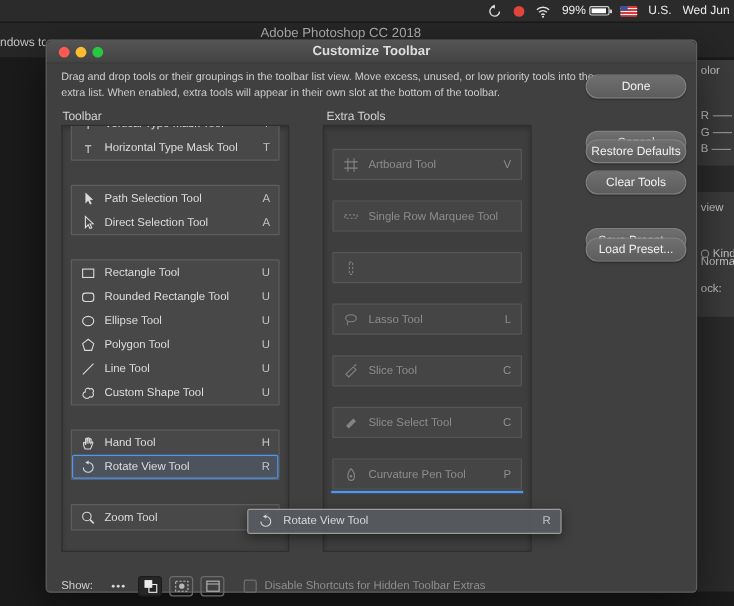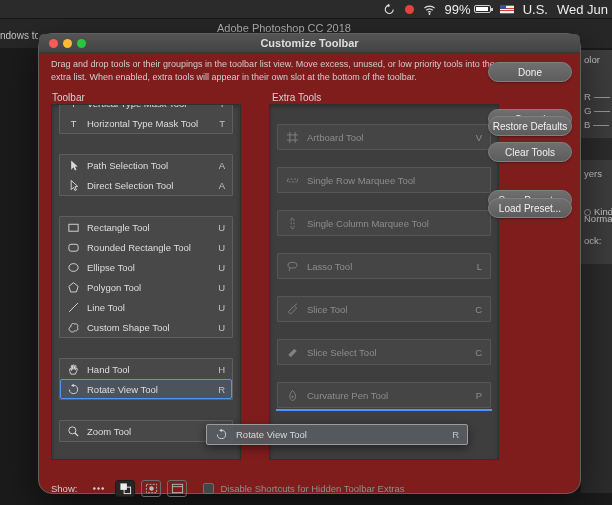--- a/index.html
+++ b/index.html
@@ -3,21 +3,21 @@
 <meta charset="utf-8">
 <style>
   *{box-sizing:border-box;margin:0;padding:0}
   html,body{width:612px;height:505px;overflow:hidden;background:#1d1d1d;font-family:"Liberation Sans",sans-serif}
   body{position:relative}
 
   
   .menubar{position:absolute;top:0;left:0;width:612px;height:19px;background:#2b2b2b;border-bottom:1px solid #161616;display:flex;align-items:center;padding:0 2px;color:#ededed;font-size:11px;z-index:10}
   .menus{display:flex;align-items:center}
   .menu-item{padding:0 9px;line-height:19px;white-space:nowrap;cursor:default}
-  .status{margin-left:auto;display:flex;align-items:center;gap:9px;font-size:13px;white-space:nowrap;overflow:hidden;padding-right:2px}
+  .status{margin-left:auto;display:flex;align-items:center;gap:9px;font-size:10px;white-space:nowrap;overflow:hidden;padding-right:2px}
   .s-icon{display:inline-flex;width:13px;height:13px;align-items:center}
   .red-dot{width:9px;height:9px;border-radius:50%;background:#e1443c;display:inline-block}
   .bat-group{display:inline-flex;align-items:center;gap:3px}
   .battery{position:relative;display:inline-block;width:17px;height:8px;border:1px solid #cfcfcf;border-radius:2px}
   .bat-fill{position:absolute;left:1px;top:1px;bottom:1px;width:12px;background:#fff}
   .bat-nub{position:absolute;right:-3px;top:2px;width:2px;height:3px;background:#cfcfcf}
   .flag{position:relative;width:14px;height:9px;display:inline-block;background:repeating-linear-gradient(#d93a3a 0 1.3px,#f2f2f2 1.3px 2.6px);border-radius:1px;overflow:hidden}
   .canton{position:absolute;left:0;top:0;width:6px;height:4px;background:#3c4f9c}
   .mb-date{overflow:hidden}
 
@@ -29,35 +29,35 @@
 
   
   .rightstrip{position:absolute;right:0;top:50px;width:31px;height:443px;background:#2c2c2c;overflow:hidden;z-index:2}
   .rs-bg1{position:absolute;left:0;top:0;width:31px;height:88px;background:#3d3d3d}
   .rs-bg2{position:absolute;left:0;top:110px;width:31px;height:104px;background:#3d3d3d}
   .rs-el{position:absolute;left:3px;color:#c8c8c8;font-size:9.5px;white-space:nowrap}
   .rs-line{display:inline-block;width:16px;height:1px;background:#979797;margin-left:3px;vertical-align:middle}
   .rs-circ{display:inline-block;width:7px;height:7px;border:1px solid #9a9a9a;border-radius:50%;margin-right:3px;vertical-align:middle}
 
   
-  .dialog{position:absolute;left:38px;top:33px;width:543px;height:461px;background:#7f1d1d;border:1px solid #5f5f5f;border-radius:14px;box-shadow:0 14px 40px rgba(0,0,0,.55);z-index:5;font-size:10px}
+  .dialog{position:absolute;left:38px;top:33px;width:543px;height:461px;background:#404040;border:1px solid #5f5f5f;border-radius:4px;box-shadow:0 14px 40px rgba(0,0,0,.55);z-index:5;font-size:10px}
   .dlg-titlebar{position:absolute;left:0;top:0;right:0;height:19px;background:linear-gradient(#545454,#434343);border-bottom:1px solid #363636;border-radius:5px 5px 0 0}
   .traffic{position:absolute;top:5px;width:9px;height:9px;border-radius:50%}
   .t-red{left:10px;background:#fc5b54}
   .t-yellow{left:24px;background:#fdbb2f}
   .t-green{left:38px;background:#27c83f}
   .dlg-title{position:absolute;left:0;right:0;top:3px;text-align:center;font-size:11px;font-weight:bold;color:#dedede}
   .dlg-desc{position:absolute;left:12px;top:24px;width:450px;font-size:9px;line-height:1.4;color:#cdcdcd}
   .col-label{position:absolute;top:58px;font-size:10px;color:#d2d2d2}
   .lbl-toolbar{left:13px}
   .lbl-extra{left:233px}
 
   .panel{position:absolute;top:70px;height:356px;background:#414141;border:1px solid #2f2f2f;overflow:hidden;box-shadow:inset 0 2px 4px rgba(0,0,0,.25)}
   .toolbar-panel{left:12px;width:190px;padding-top:8px}
-  .extra-panel{left:230px;width:230px;padding-top:19px;background:#3e3e3e}
+  .extra-panel{left:230px;width:174px;padding-top:19px;background:#3e3e3e}
 
   .t-group{margin:0 7px 20px;border:1px solid #5e5e5e;background:#484848;border-radius:1px}
   .t-group.clipped{margin-top:-21px}
   .t-row{display:flex;align-items:center;height:20px;padding:0 7px;gap:7px;font-size:9.5px;color:#dedede}
   .ticon{display:inline-flex;width:13px;height:13px;flex:0 0 13px;align-items:center;justify-content:center}
   .t-key{margin-left:auto;color:#c3c3c3}
   .t-row.selected{outline:1px solid #4e96f5;outline-offset:-1px;border-radius:2px;background:#4d535d}
 
   .x-item{display:flex;align-items:center;height:26px;margin:0 7px 17px;padding:0 8px;gap:8px;border:1px solid #565656;background:#454545;border-radius:1px;font-size:9.5px;color:#8d8d8d}
   .x-key{margin-left:auto;color:#8d8d8d}
@@ -116,21 +116,21 @@
 <div class="app-title">Adobe Photoshop CC 2018</div>
 <div class="frag-left">ndows to F</div>
 
 <div class="rightstrip">
   <div class="rs-bg1"></div>
   <div class="rs-bg2"></div>
   <div class="rs-el" style="top:4px">olor</div>
   <div class="rs-el" style="top:41px"><span>R</span><span class="rs-line"></span></div>
   <div class="rs-el" style="top:55px"><span>G</span><span class="rs-line"></span></div>
   <div class="rs-el" style="top:69px"><span>B</span><span class="rs-line"></span></div>
-  <div class="rs-el" style="top:118px">yers</div>
+  <div class="rs-el" style="top:118px">view</div>
   <div class="rs-el" style="top:156px"><span class="rs-circ"></span><span>Kind</span></div>
   <div class="rs-el" style="top:163px">Normal</div>
   <div class="rs-el" style="top:185px">ock:</div>
 </div>
 
 <div class="dialog">
   <div class="dlg-titlebar">
     <span class="traffic t-red"></span>
     <span class="traffic t-yellow"></span>
     <span class="traffic t-green"></span>
@@ -296,21 +296,20 @@
         </span>
         <span class="x-label">Single Row Marquee Tool</span>
         <span class="x-key"></span>
       </div>
       <div class="x-item">
         <span class="ticon">
           <svg width="13" height="13" viewBox="0 0 14 14" xmlns="http://www.w3.org/2000/svg">
             <rect x="5.5" y="1.5" width="3" height="11" fill="none" stroke="#838383" stroke-dasharray="2 1.6"></rect>
           </svg>
         </span>
-        <span class="x-label">Single Column Marquee Tool</span>
         <span class="x-key"></span>
       </div>
       <div class="x-item">
         <span class="ticon">
           <svg width="13" height="13" viewBox="0 0 14 14" xmlns="http://www.w3.org/2000/svg">
             <ellipse cx="7" cy="5.6" rx="4.8" ry="3.1" fill="none" stroke="#838383"></ellipse>
             <path d="M4.4,8.4 C3.6,9.4 3.2,10.6 3.9,12" fill="none" stroke="#838383"></path>
           </svg>
         </span>
         <span class="x-label">Lasso Tool</span>

